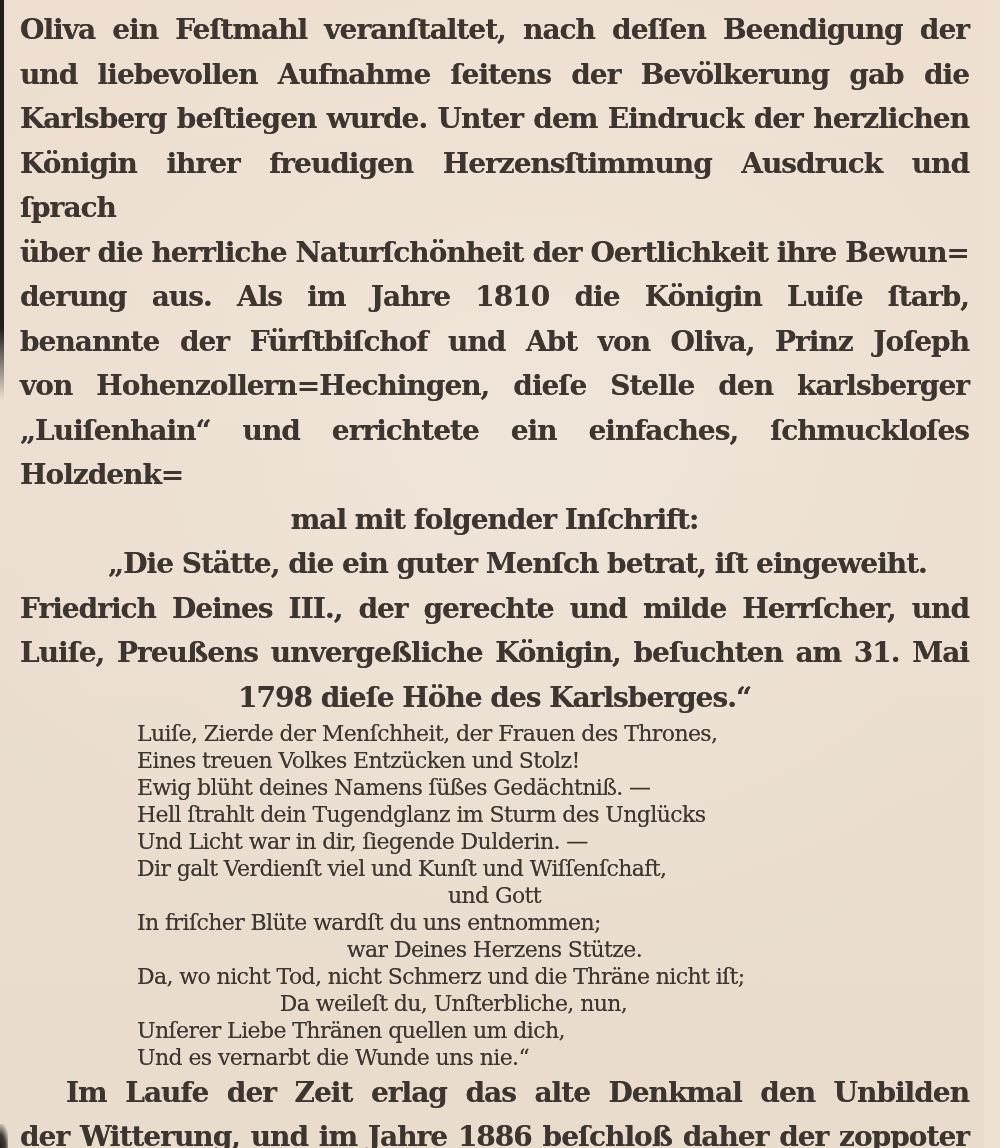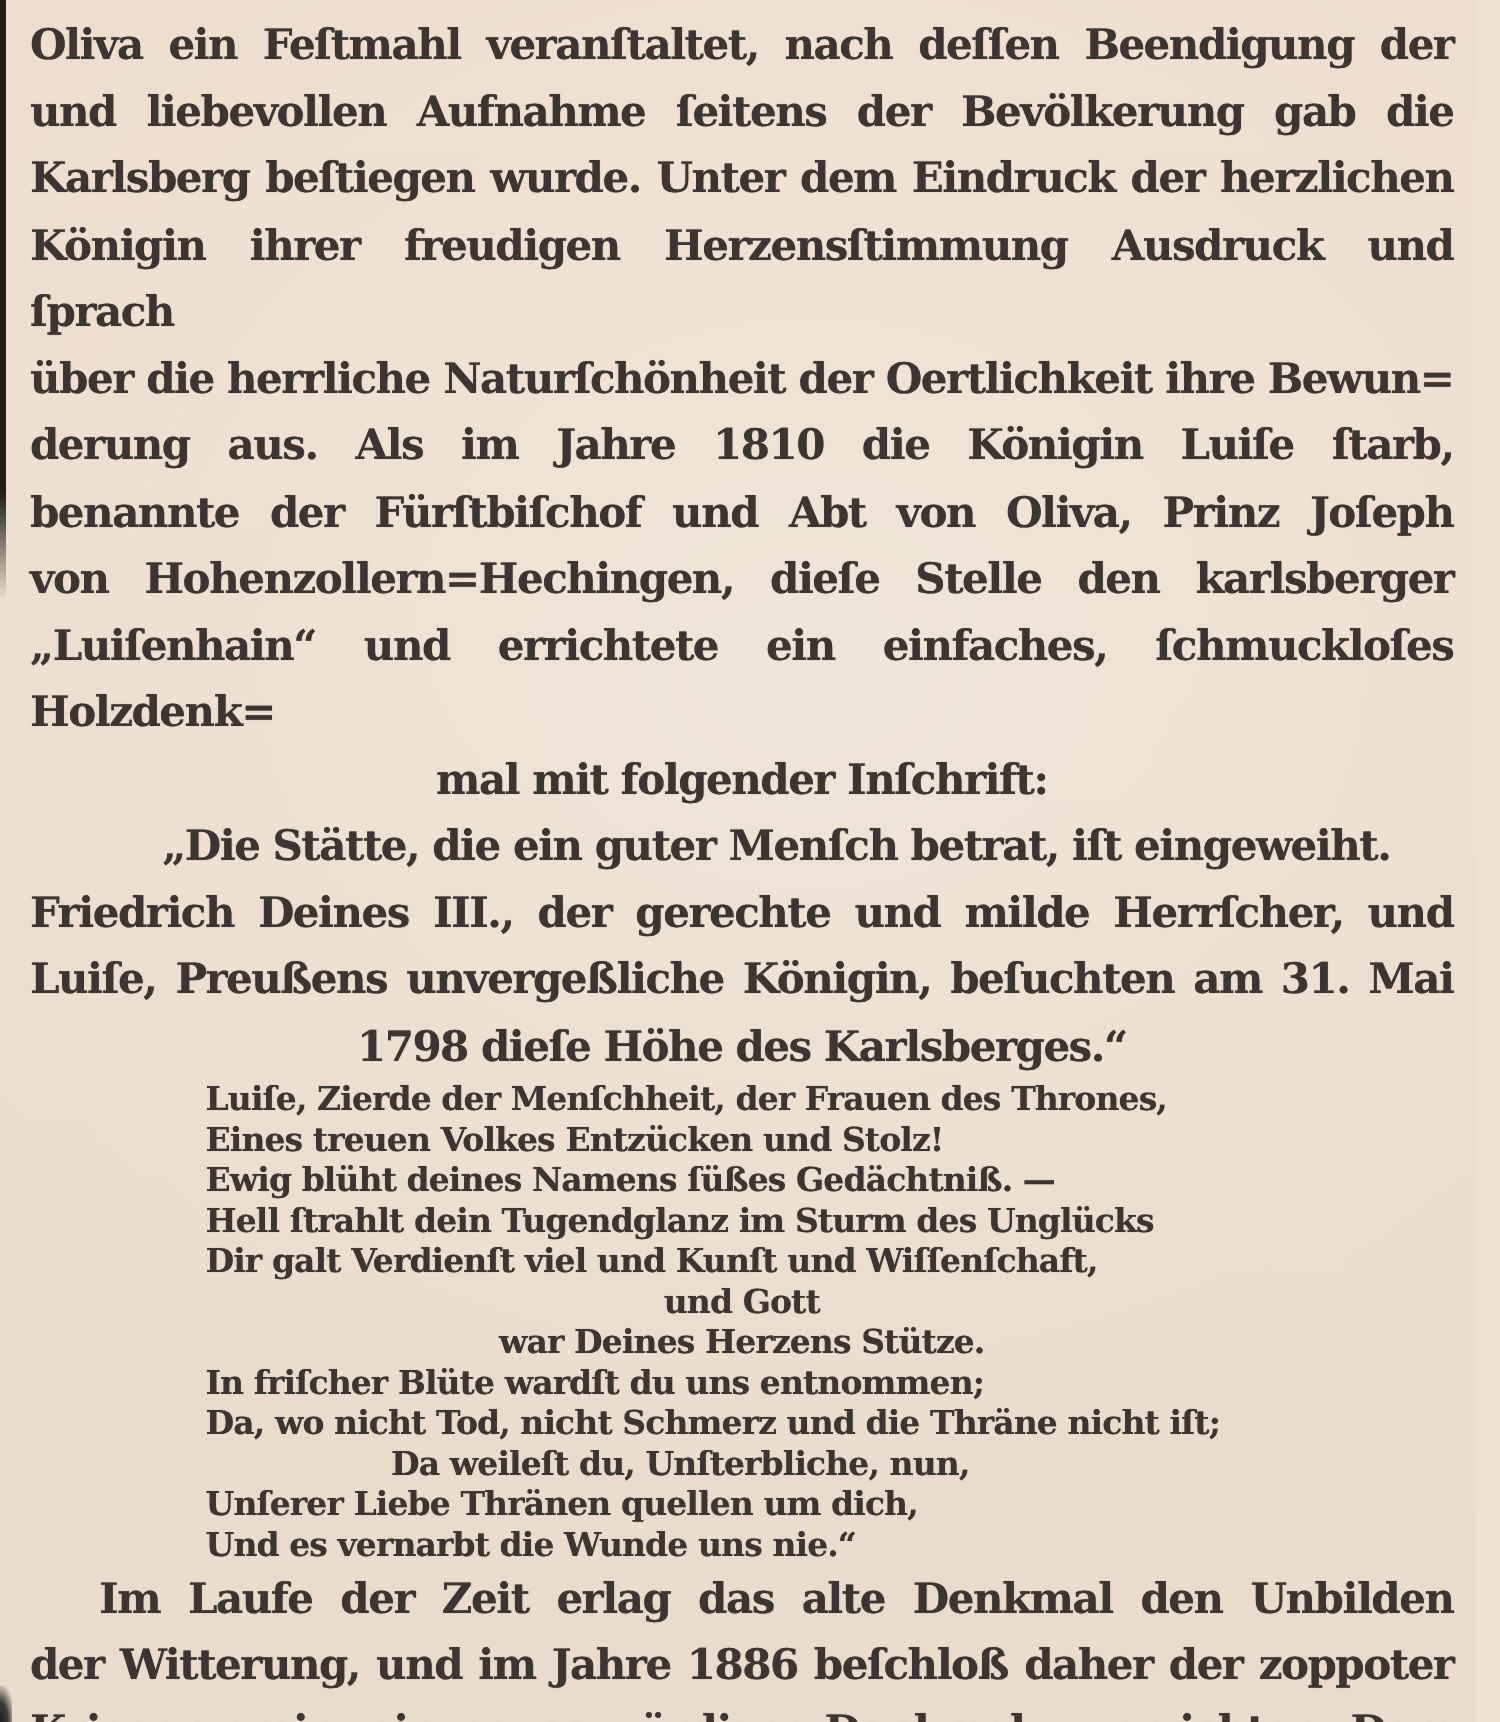--- a/index.html
+++ b/index.html
@@ -48,21 +48,21 @@
     line-height: 44.5px;
     letter-spacing: -1px;
   }
   .ln { white-space: nowrap; }
   .j  { white-space: normal; text-align: justify; text-align-last: justify; }
   .l  { text-align: center; }
   .c  { text-align: center; white-space: normal; }
   .i1 { text-indent: 46px; }
   .poem {
     font-size: 22px;
-    font-weight: bold;
+    font-weight: normal;
     line-height: 27px;
     letter-spacing: -0.6px;
   }
   .pl  { padding-left: 117px; text-align: left; }
   .pc  { text-align: center; }
   .pcs { text-align: center; padding-right: 82px; }
   .para2 { line-height: 44px; }
 </style>
 </head>
 <body>
@@ -91,24 +91,25 @@
       <div class="ln j">Friedrich Deines III., der gerechte und milde Herrſcher, und</div>
       <div class="ln j">Luiſe, Preußens unvergeßliche Königin, beſuchten am 31. Mai</div>
       <div class="ln c">1798 dieſe Höhe des Karlsberges.“</div>
     </div>
 
     <div class="poem">
       <div class="ln pl">Luiſe, Zierde der Menſchheit, der Frauen des Thrones,</div>
       <div class="ln pl">Eines treuen Volkes Entzücken und Stolz!</div>
       <div class="ln pl">Ewig blüht deines Namens ſüßes Gedächtniß. —</div>
       <div class="ln pl">Hell ſtrahlt dein Tugendglanz im Sturm des Unglücks</div>
+      <div class="ln pl">Und Licht war in dir, ſiegende Dulderin. —</div>
       <div class="ln pl">Dir galt Verdienſt viel und Kunſt und Wiſſenſchaft,</div>
       <div class="ln pc">und Gott</div>
+      <div class="ln pl">In friſcher Blüte wardſt du uns entnommen;</div>
       <div class="ln pc">war Deines Herzens Stütze.</div>
-      <div class="ln pl">In friſcher Blüte wardſt du uns entnommen;</div>
       <div class="ln pl">Da, wo nicht Tod, nicht Schmerz und die Thräne nicht iſt;</div>
       <div class="ln pcs">Da weileſt du, Unſterbliche, nun,</div>
       <div class="ln pl">Unſerer Liebe Thränen quellen um dich,</div>
       <div class="ln pl">Und es vernarbt die Wunde uns nie.“</div>
     </div>
 
     <div class="main para2">
       <div class="ln j i1">Im Laufe der Zeit erlag das alte Denkmal den Unbilden</div>
       <div class="ln j">der Witterung, und im Jahre 1886 beſchloß daher der zoppoter</div>
       <div class="ln j">Kriegerverein, ein neues würdiges Denkmal zu errichten. Dem</div>

